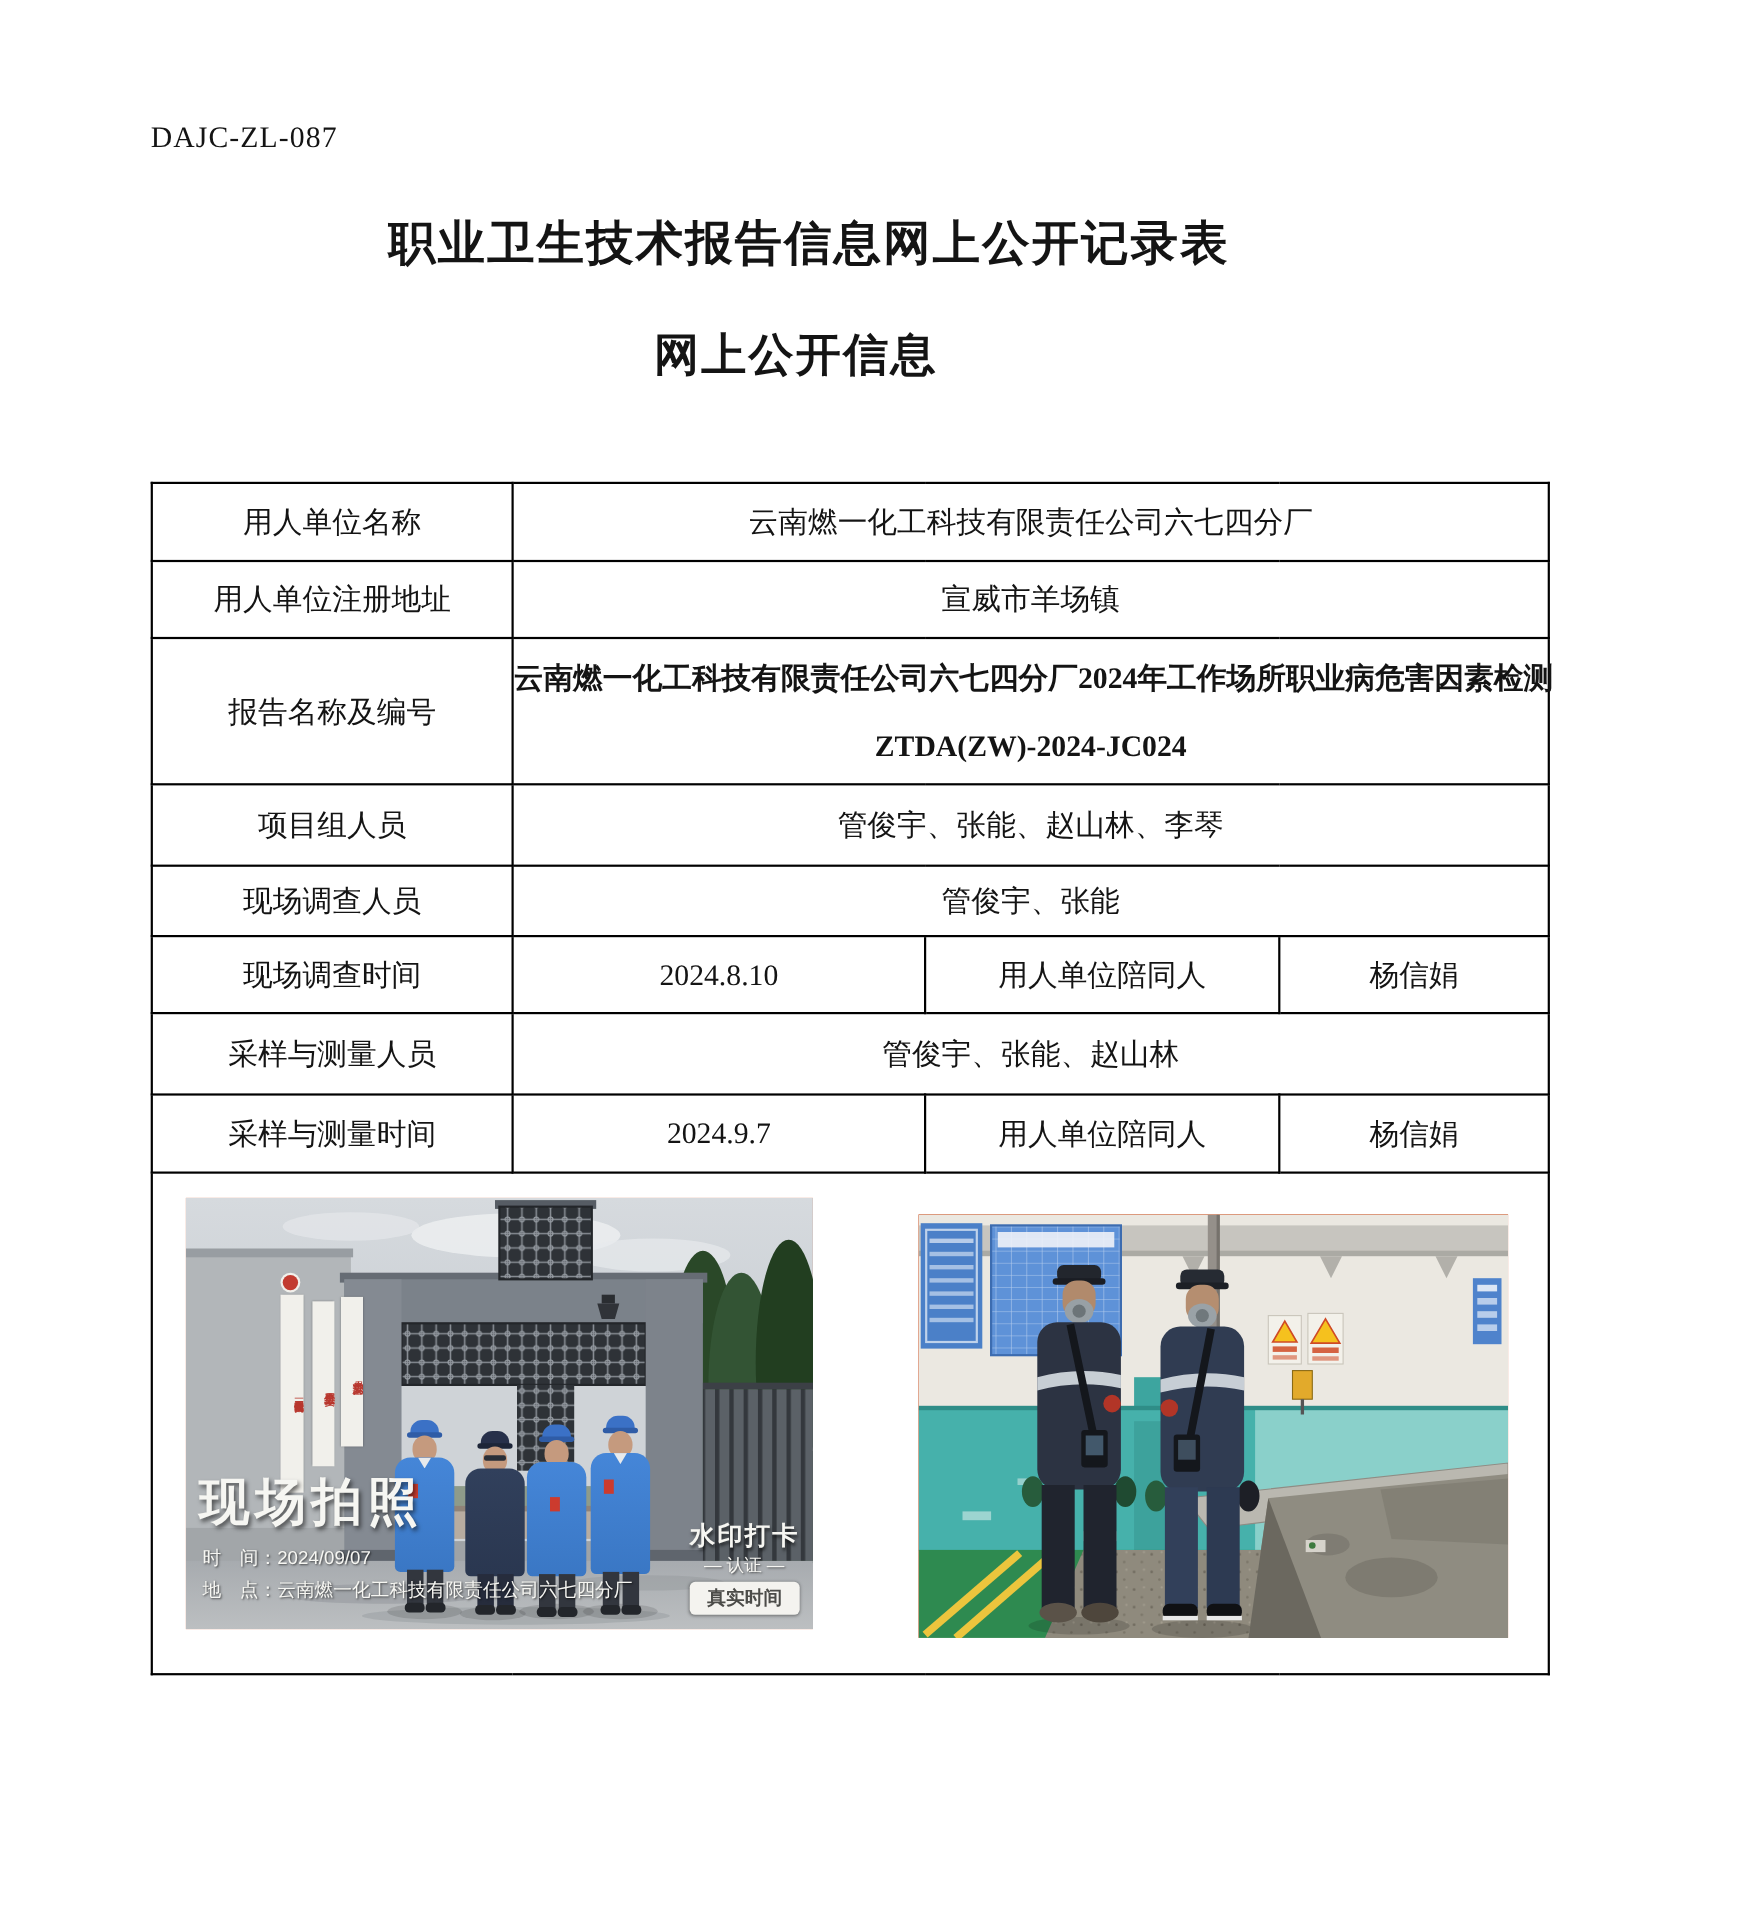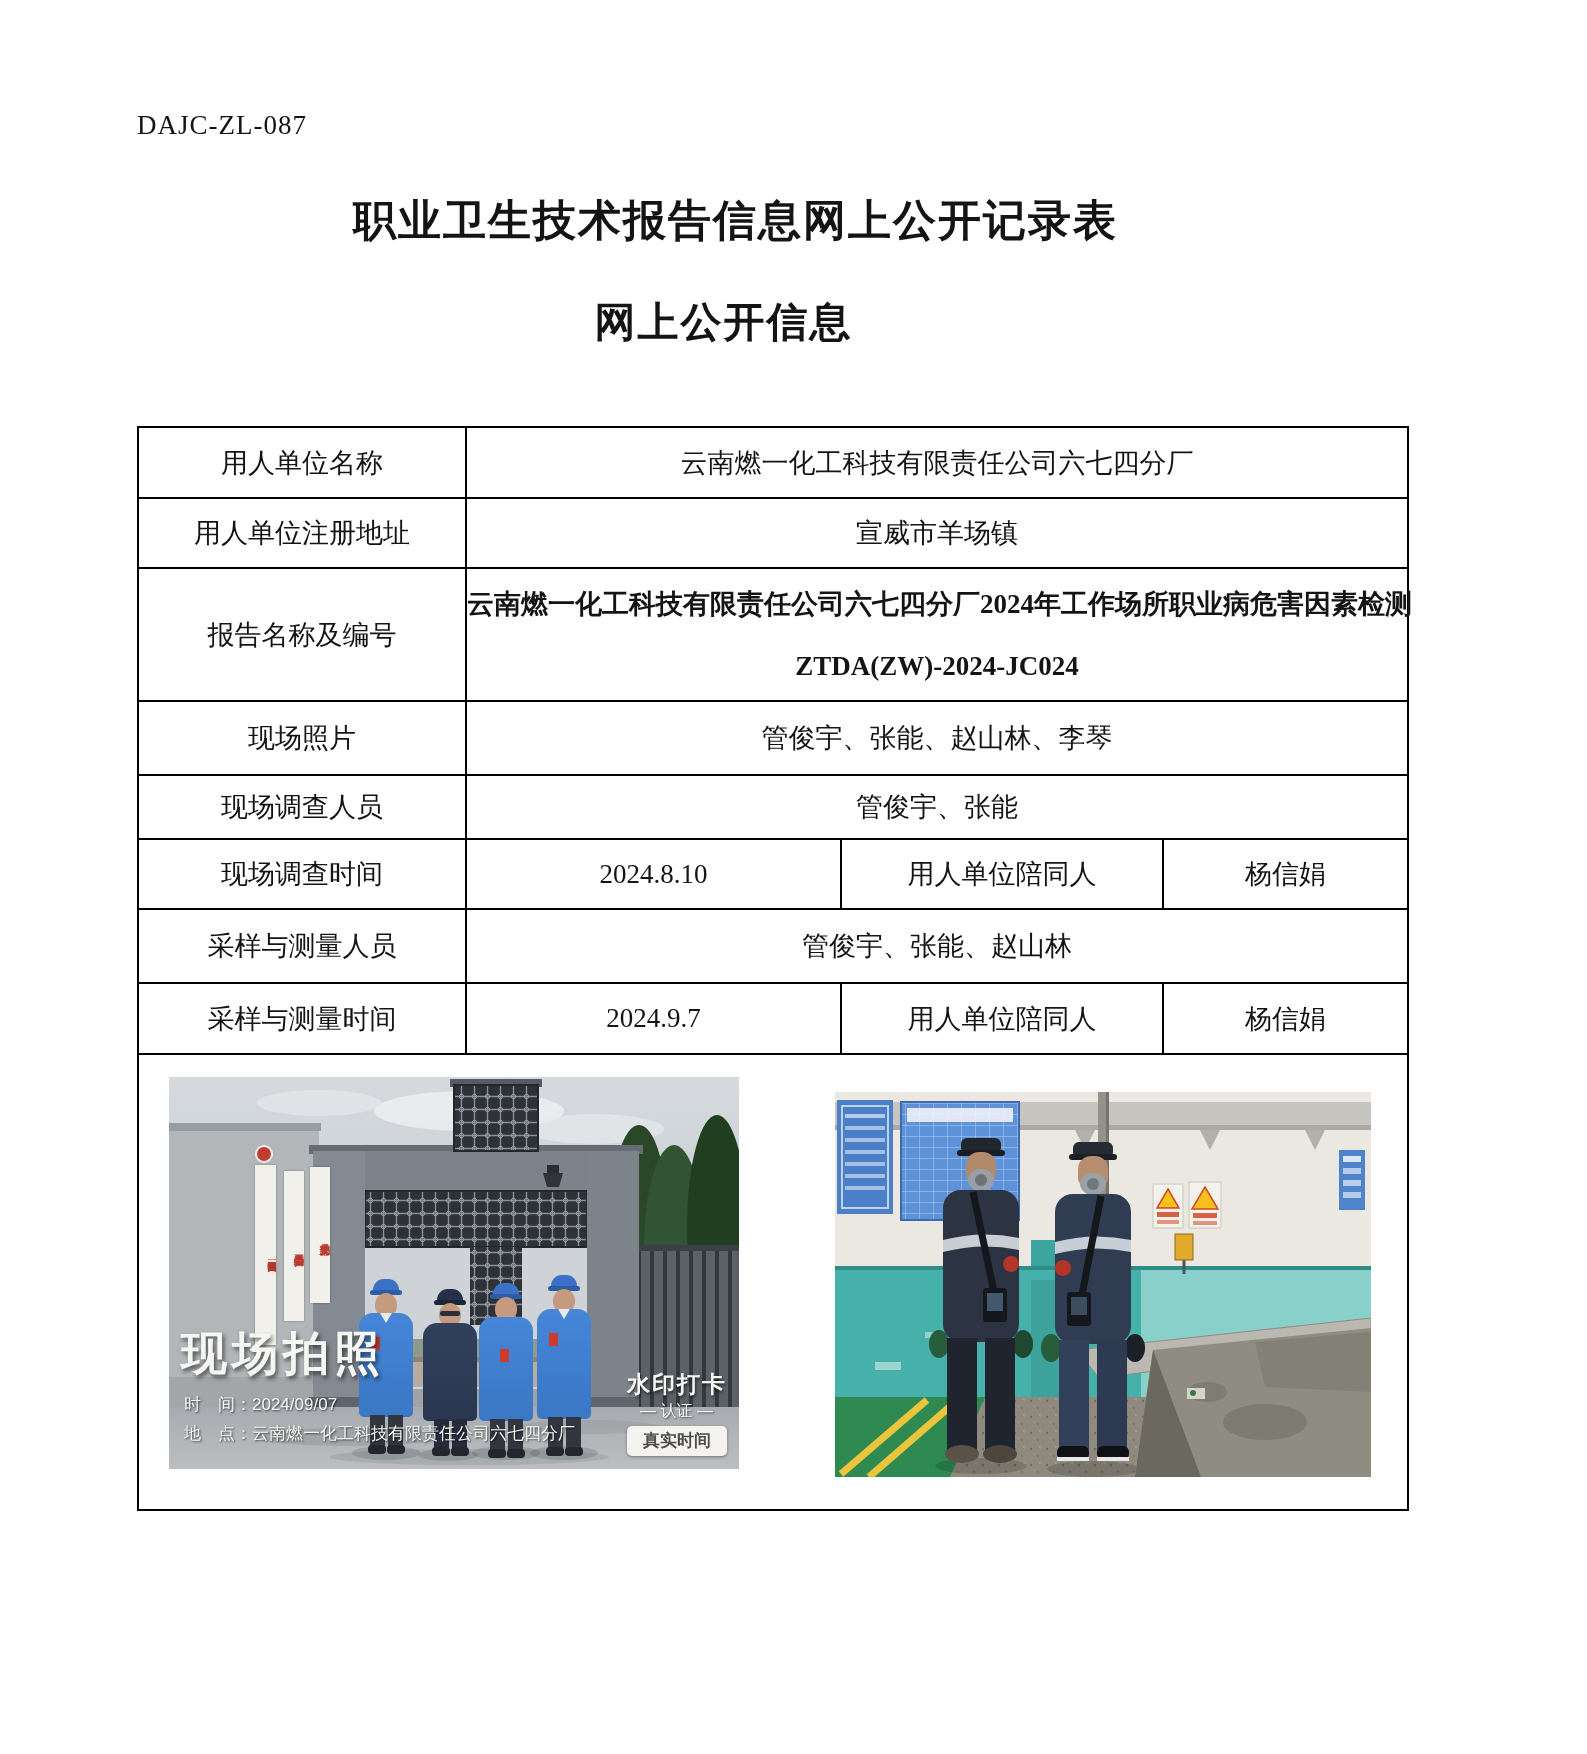--- a/index.html
+++ b/index.html
@@ -4,21 +4,21 @@
 <style>
   html,body{margin:0;padding:0;background:#ffffff;}
   .page{position:relative;width:1587px;height:1754px;background:#fff;overflow:hidden;
         font-family:"Liberation Serif","DejaVu Serif",serif;color:#141414;}
   .doc-code{position:absolute;left:137px;top:110px;font-family:"Liberation Serif","DejaVu Serif",serif;
         font-size:27px;letter-spacing:1px;}
   .title{position:absolute;left:0;top:180px;width:1447px;text-align:center;margin:12px;
         font-size:43px;font-weight:bold;letter-spacing:2px;}
   .subtitle{position:absolute;left:0;top:295px;width:1447px;text-align:center;margin:0;
         font-size:41px;font-weight:bold;letter-spacing:2px;}
-  table.info{position:absolute;left:137px;top:426px;width:1270px;border-collapse:collapse;
+  table.info{position:absolute;left:137px;top:438px;width:1270px;border-collapse:collapse;
         table-layout:fixed;}
   table.info td{border:2px solid #000;text-align:center;vertical-align:middle;
         font-size:27px;padding:0;overflow:visible;}
   td.hdrless{white-space:nowrap;}
   .rline{white-space:nowrap;line-height:62px;text-align:center;font-weight:bold;}
   td.photos-header{text-align:left;padding-left:3px;white-space:nowrap;}
   td.photos-cell{position:relative;height:454px;}
   
   .photo{position:absolute;overflow:hidden;background:#c2410c;}
   .photo-left{left:30px;top:22px;width:570px;height:392px;}
@@ -93,21 +93,21 @@
         <td colspan="3">宣威市羊场镇</td>
       </tr>
       <tr style="height:133px">
         <td>报告名称及编号</td>
         <td colspan="3" class="hdrless">
           <div class="rline">云南燃一化工科技有限责任公司六七四分厂2024年工作场所职业病危害因素检测</div>
           <div class="rline">ZTDA(ZW)-2024-JC024</div>
         </td>
       </tr>
       <tr style="height:74px">
-        <td>现场照片</td>
+        <td>项目组人员</td>
         <td colspan="3">管俊宇、张能、赵山林、李琴</td>
       </tr>
       <tr style="height:64px">
         <td>现场调查人员</td>
         <td colspan="3">管俊宇、张能</td>
       </tr>
       <tr style="height:70px">
         <td>现场调查时间</td>
         <td>2024.8.10</td>
         <td>用人单位陪同人</td>

